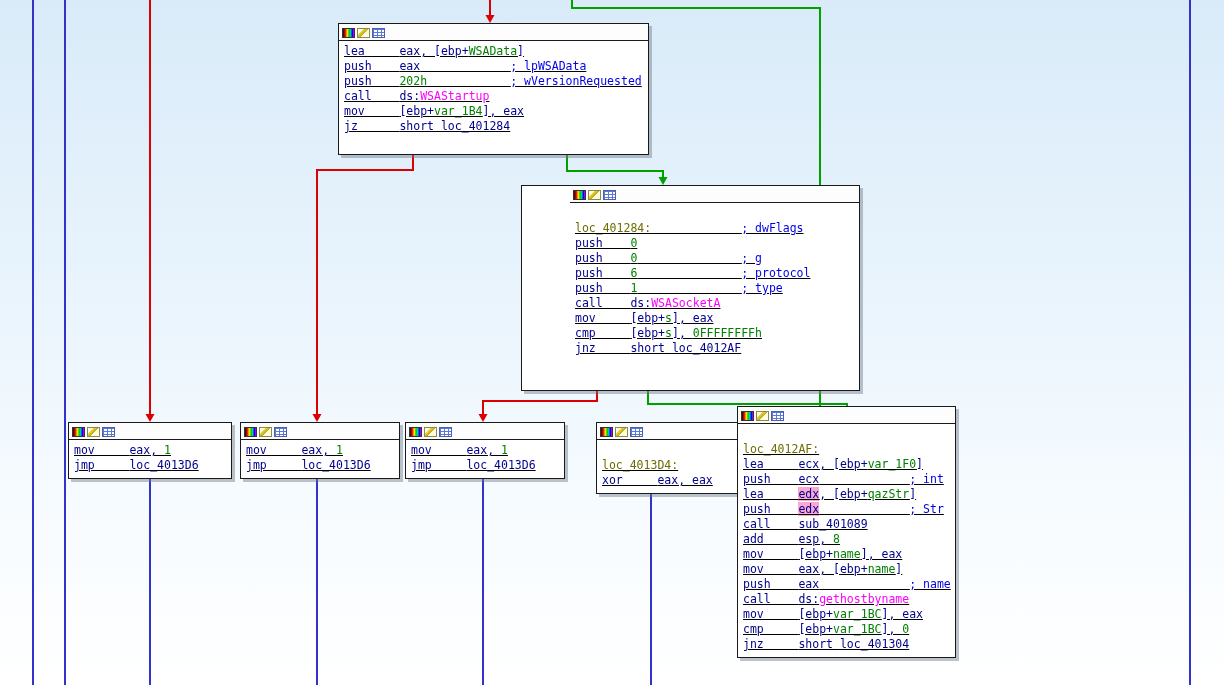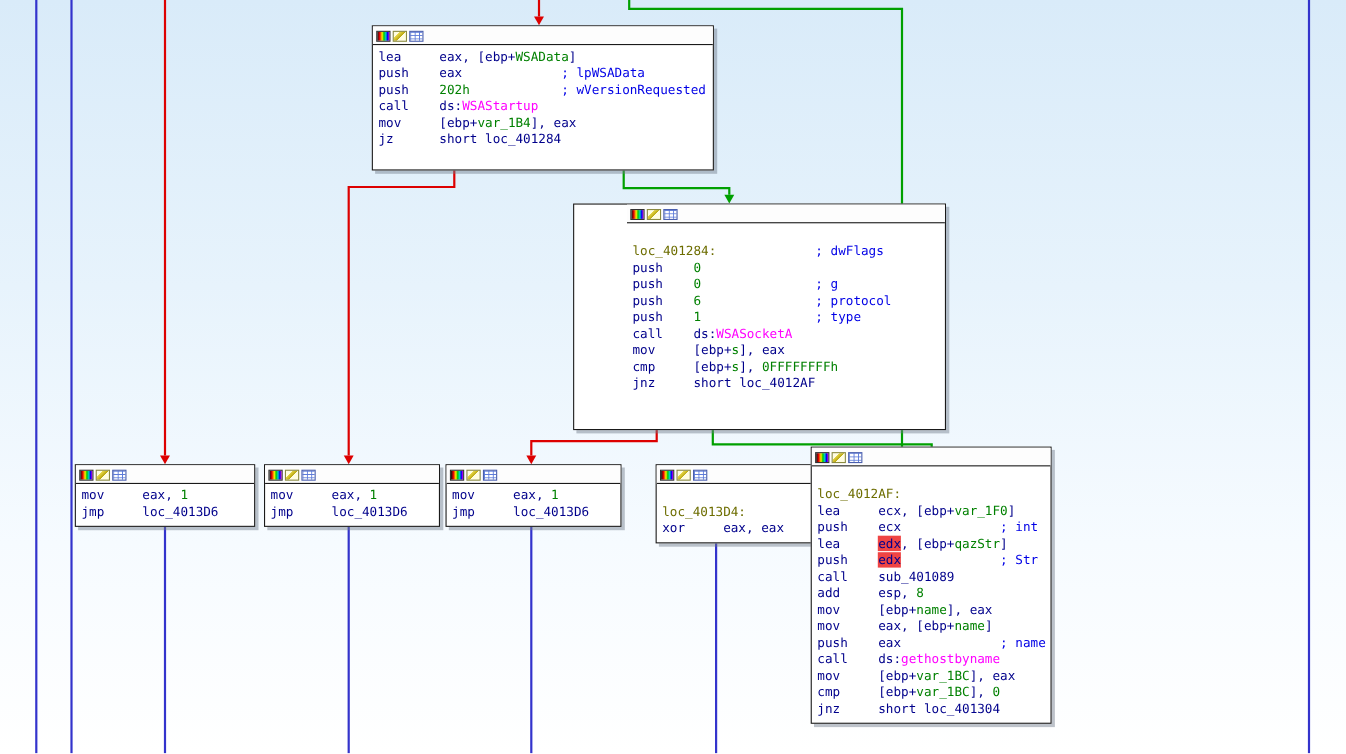--- a/index.html
+++ b/index.html
@@ -16,28 +16,28 @@
     font-size:11.5px;line-height:15px;
   }
   .titlebar{
     height:15px;border-bottom:1px solid #1a1a1a;background:#fdfdfd;
     display:flex;align-items:center;gap:2px;padding:1px 0 0 3px;
   }
   .icon{width:13px;height:10px;border:1px solid #777;box-sizing:border-box;display:inline-block;}
   .icon-color{background:linear-gradient(90deg,#111 0%,#e00 20%,#fe0 40%,#0c0 55%,#0cc 70%,#00e 85%,#e0e 100%);border-color:#333;}
   .icon-edit{background:linear-gradient(135deg,#fffde1 30%,#e8d84a 30%,#baa810 55%,#fffde1 55%);border-color:#8a8a40;}
   .icon-grid{background-color:#fff;background-image:linear-gradient(#5b79d8 1px,transparent 1px),linear-gradient(90deg,#5b79d8 1px,transparent 1px);background-size:4px 3px;border-color:#4a5fae;}
-  .code{padding:3px 5px 0;}
+  .code{padding:3px 5px 0;text-decoration:underline;}
   .line{height:15px;white-space:pre;}
   .tk-mn,.tk-cd,.tk-tg{color:#00008b;}
   .tk-nm,.tk-vr{color:#008000;}
   .tk-im{color:#ff00ff;}
   .tk-cm{color:#0000e6;}
   .tk-lb{color:#6d6d00;}
-  .tk-hl{background:#ef4444;color:#00008b;}
+  .tk-hl{background:#f9a8d4;color:#00008b;}
   .tk-sp{color:#00008b;}
 </style>
 </head>
 <body>
 
 <div class="canvas">
   <svg id="edges" width="1224" height="685">
       <polyline points="490,0 490,15" fill="none" stroke="#dd0000" stroke-width="2"></polyline>
       <polygon points="485.5,15 494.5,15 490,23" fill="#dd0000"></polygon>
       <polyline points="572,0 572,8 820,8 820,414" fill="none" stroke="#00a000" stroke-width="2"></polyline>

